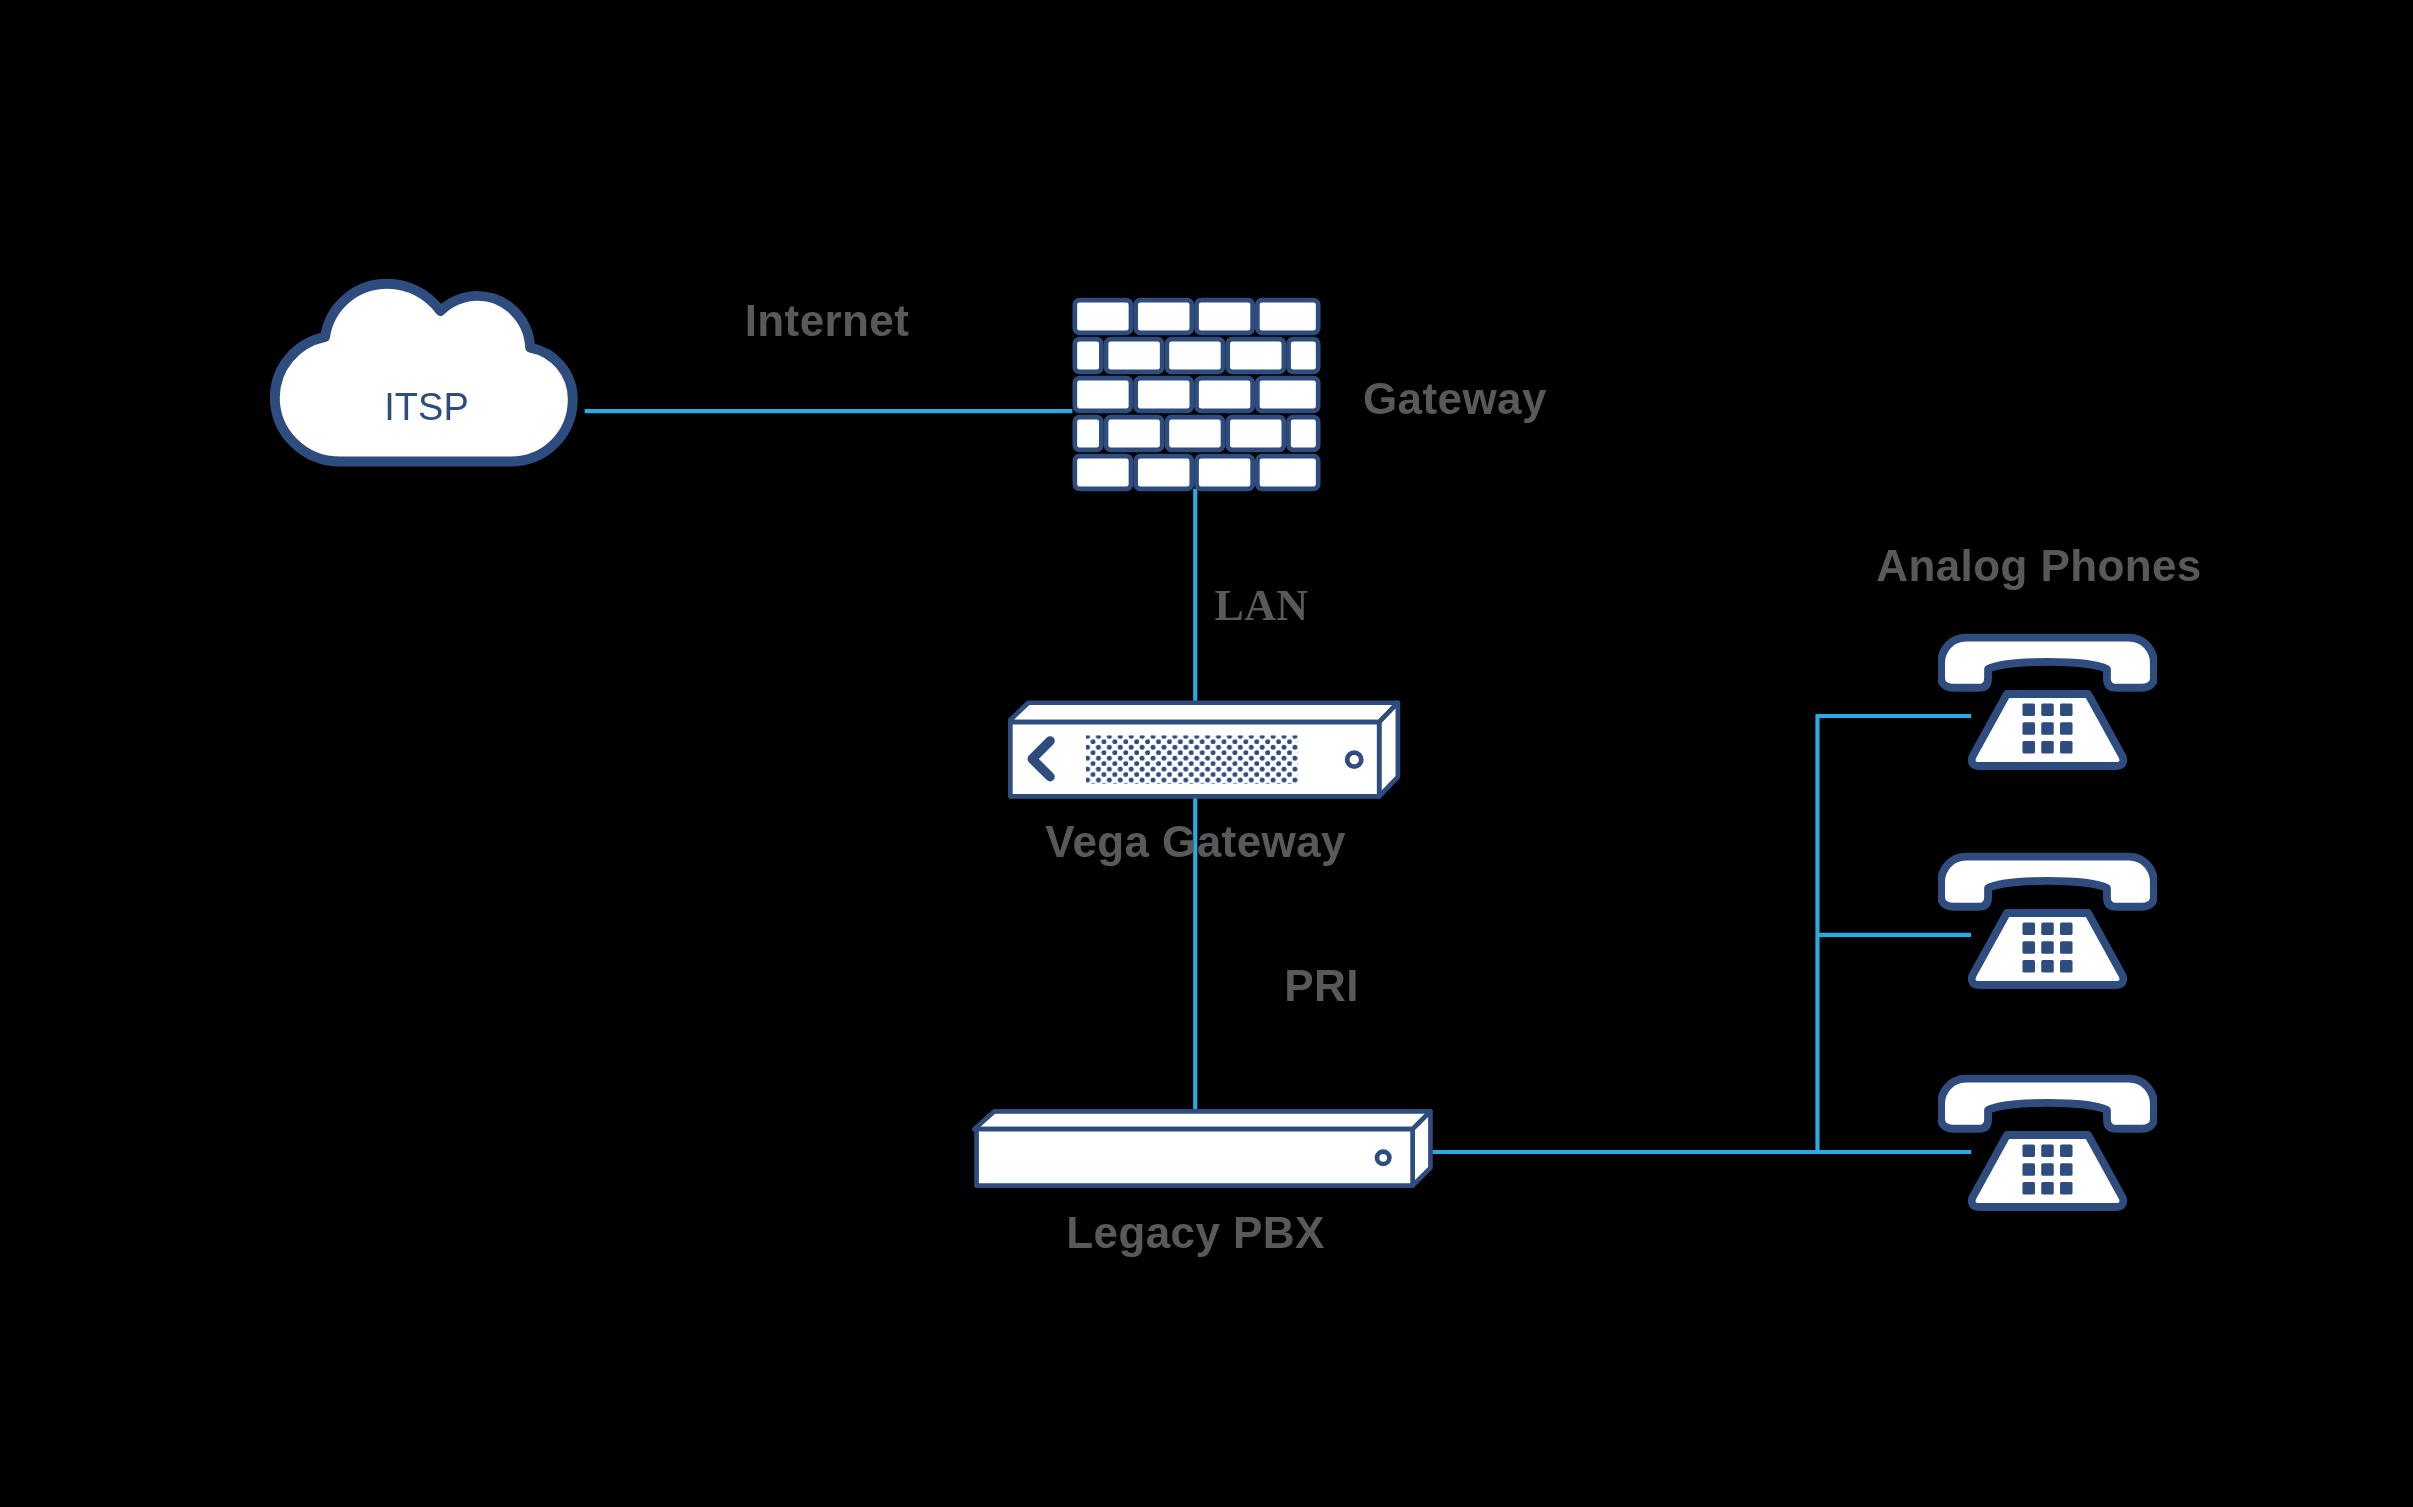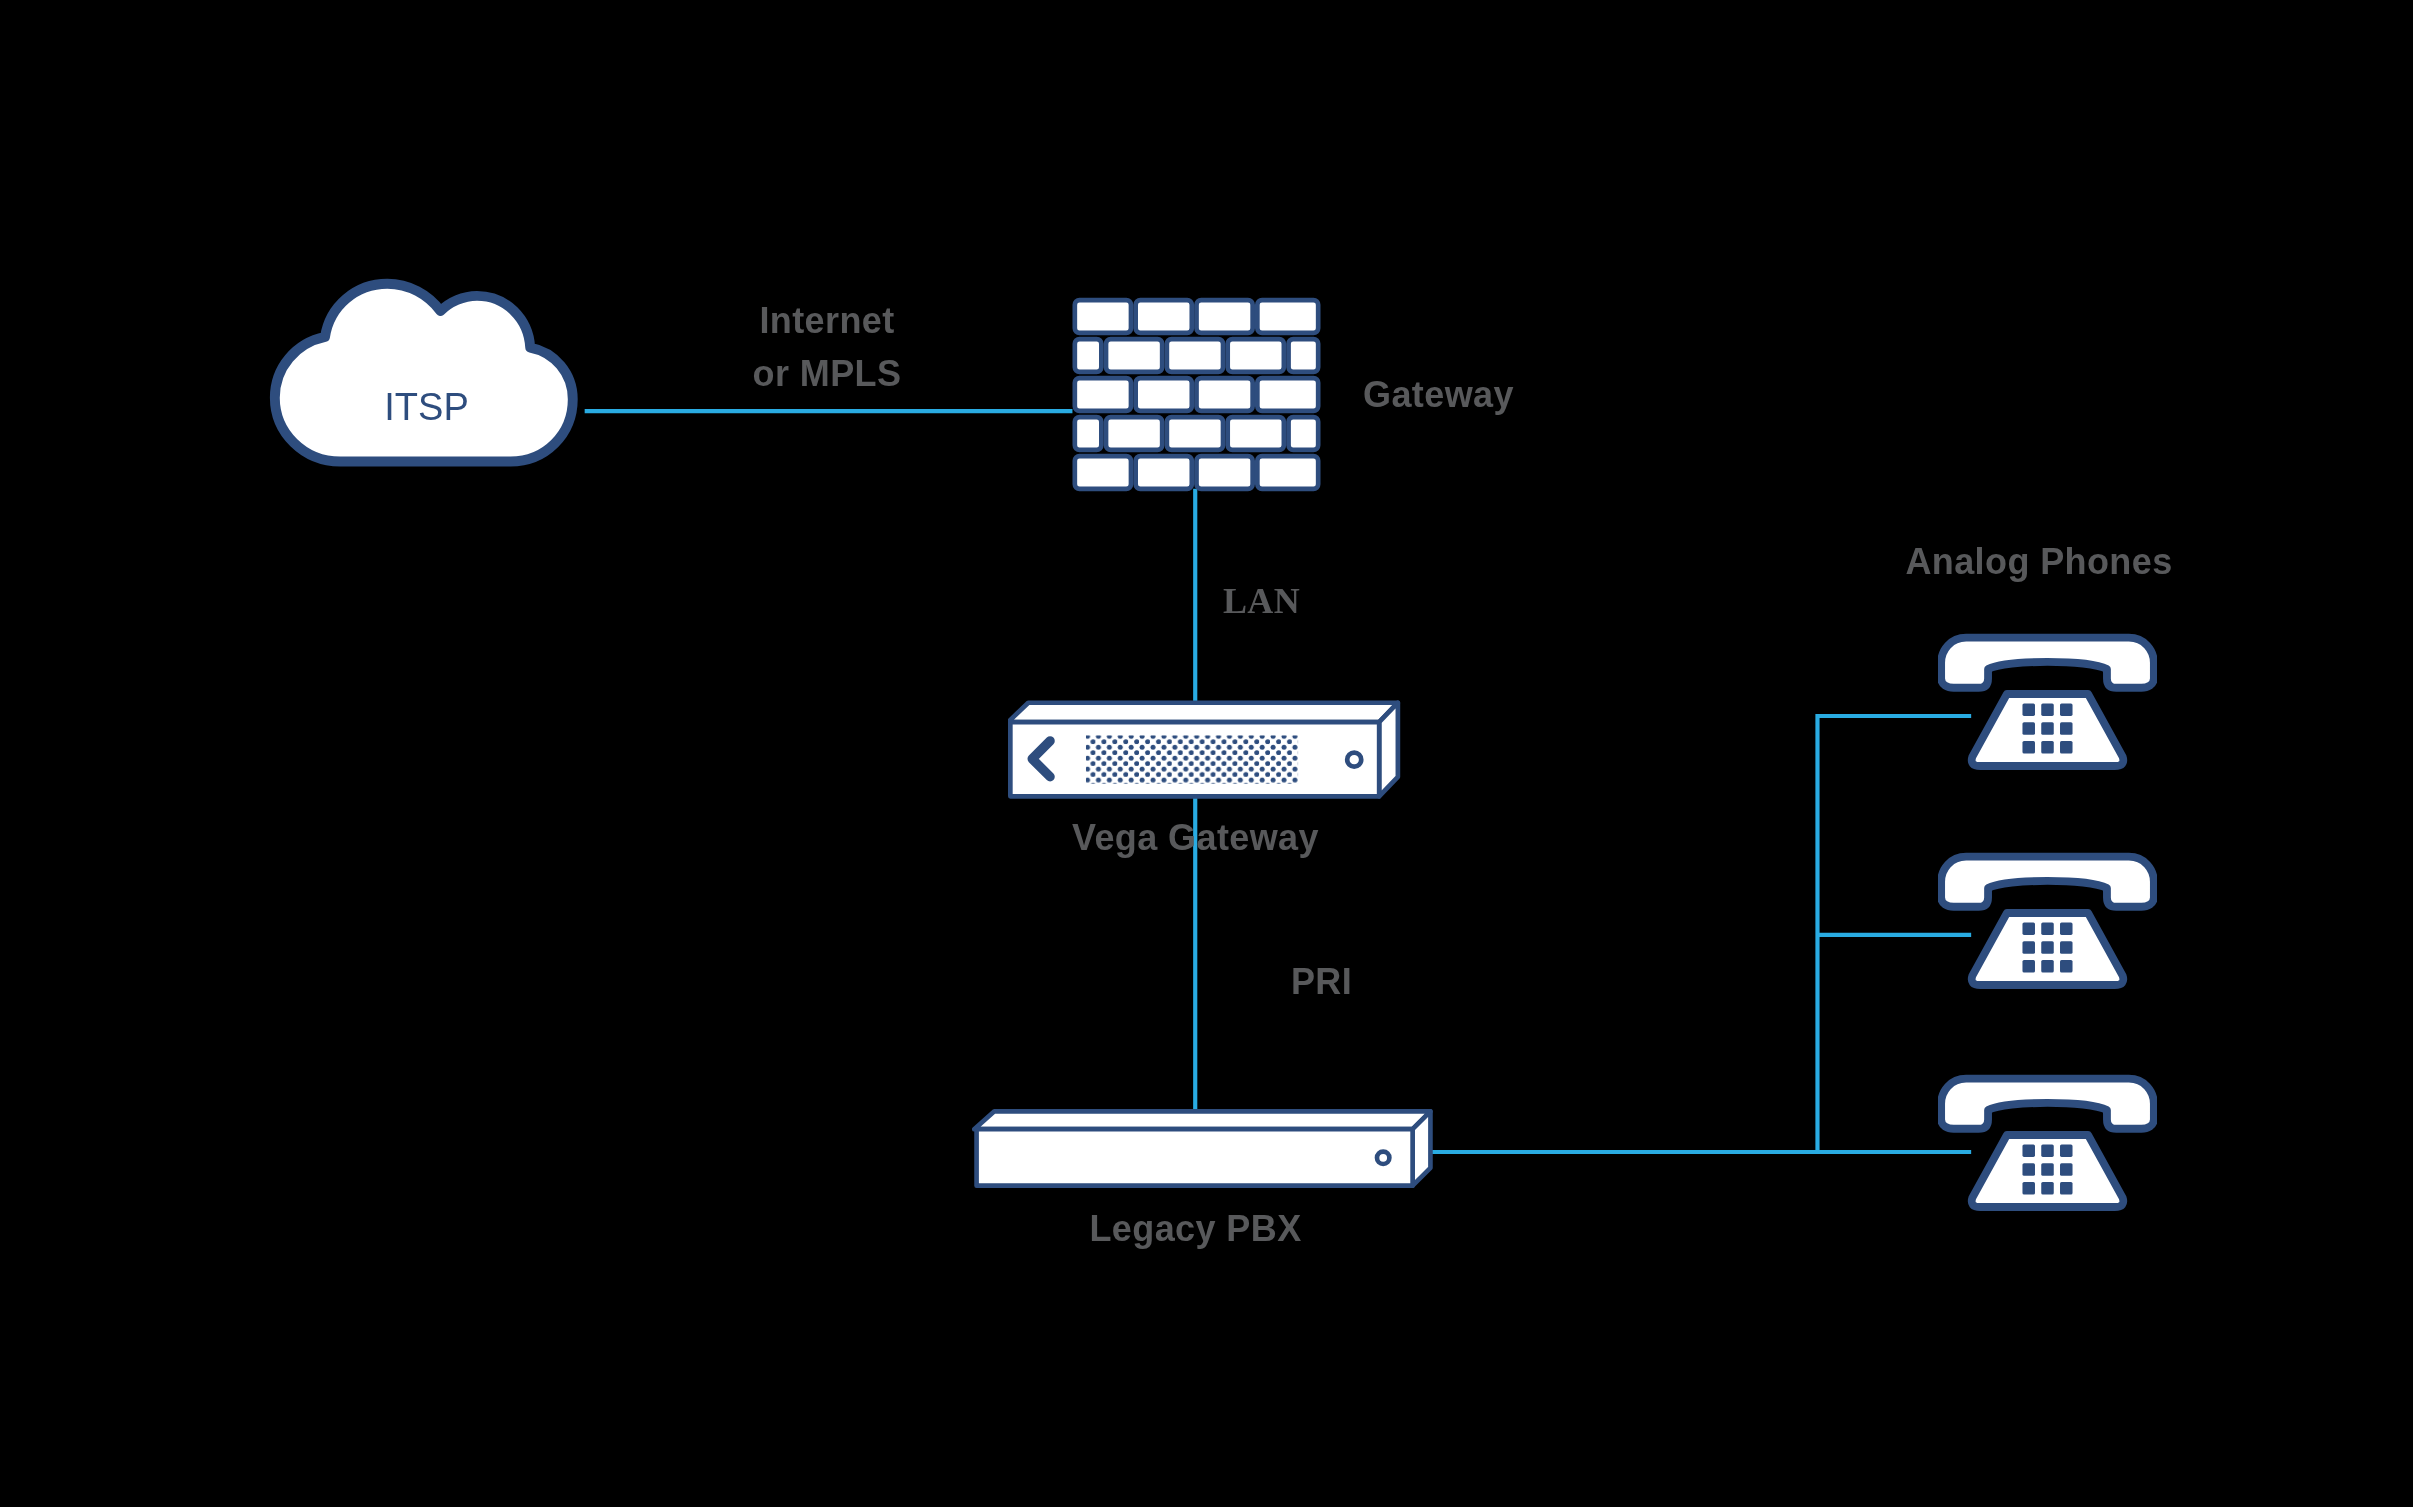--- a/index.html
+++ b/index.html
@@ -12,21 +12,21 @@
     position: relative;
     width: 2413px;
     height: 1508px;
     background: #000000;
     overflow: hidden;
   }
   .abs { position: absolute; }
   .label {
     position: absolute;
     color: #58595B;
-    font-size: 36px;
+    font-size: 44px;
     font-weight: 600;
     letter-spacing: 0.4px;
     white-space: nowrap;
   }
   .label.center { text-align: center; }
   .node-label-itsp {
     position: absolute;
     color: #2E4D7E;
     font-size: 38px;
     font-weight: 400;
@@ -62,21 +62,20 @@
                C 164,19 179,34 180,53
                C 196,56 208,70 208,87
                C 208,110 190,128 167,128
                Z" fill="#FFFFFF" stroke="#2E4D7E" stroke-width="6.5" stroke-linejoin="round"></path>
     </svg>
   </div>
   <div class="node-label-itsp" style="left:255px;top:386px;width:343px;">ITSP</div>
 
   <div class="label edge-label-stack" style="left:618px;top:294px;width:418px;">
     <span style="display:block;">Internet</span>
-    <span style="display:block;">or MPLS</span>
   </div>
 
   <div class="abs" style="left:1071px;top:297px;">
     <svg width="251" height="195" viewBox="0 0 160 125">
       <g fill="#FFFFFF" stroke="#2E4D7E" stroke-width="3">
 
         <rect x="2" y="2" width="36" height="21" rx="3"></rect>
         <rect x="41" y="2" width="36" height="21" rx="3"></rect>
         <rect x="80" y="2" width="36" height="21" rx="3"></rect>
         <rect x="119" y="2" width="39" height="21" rx="3"></rect>

